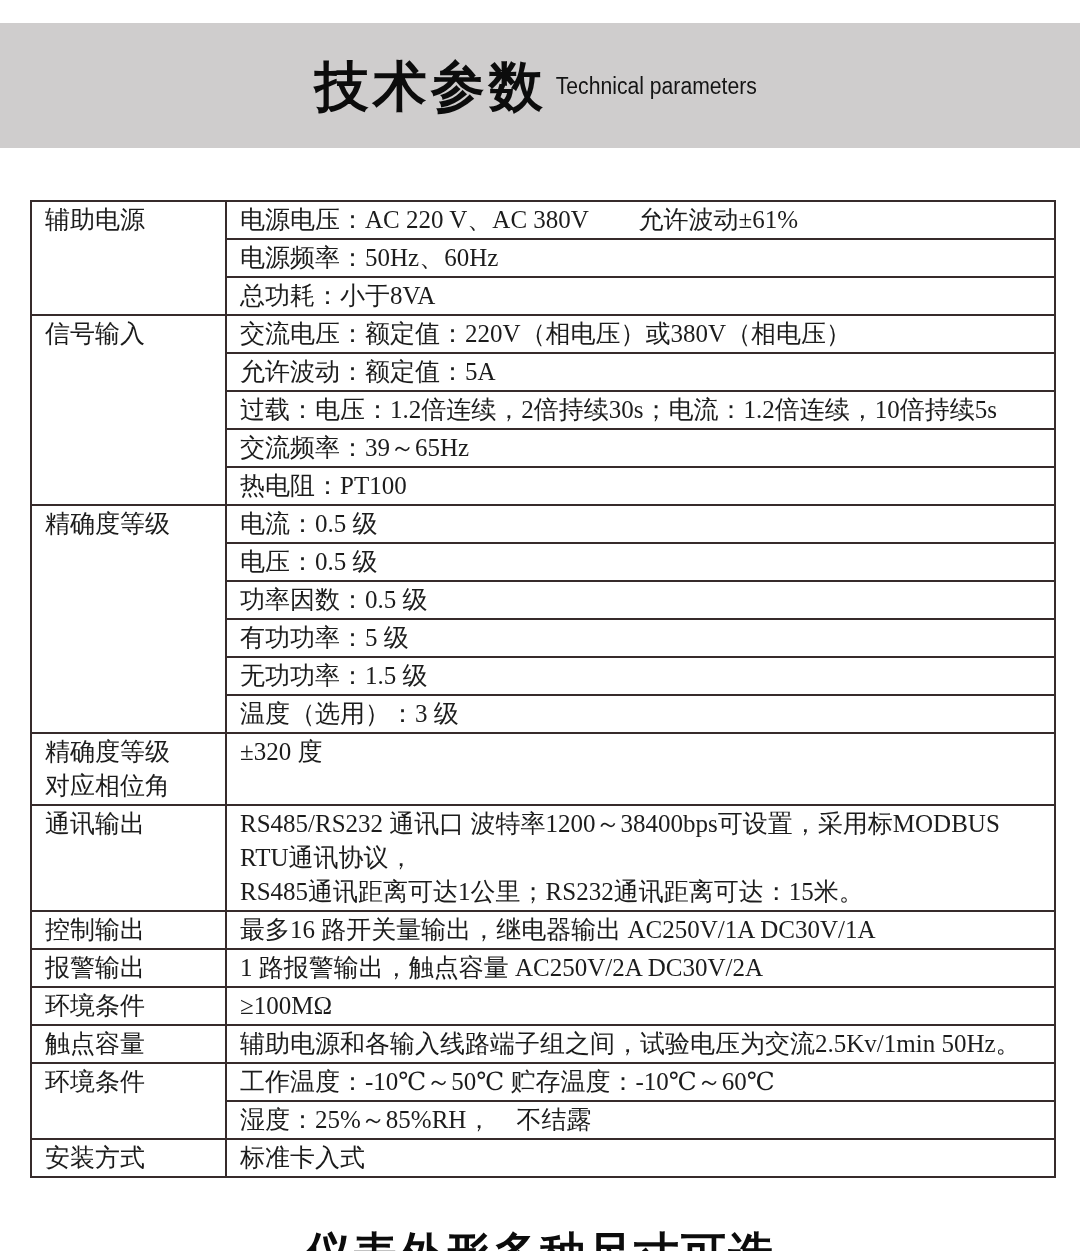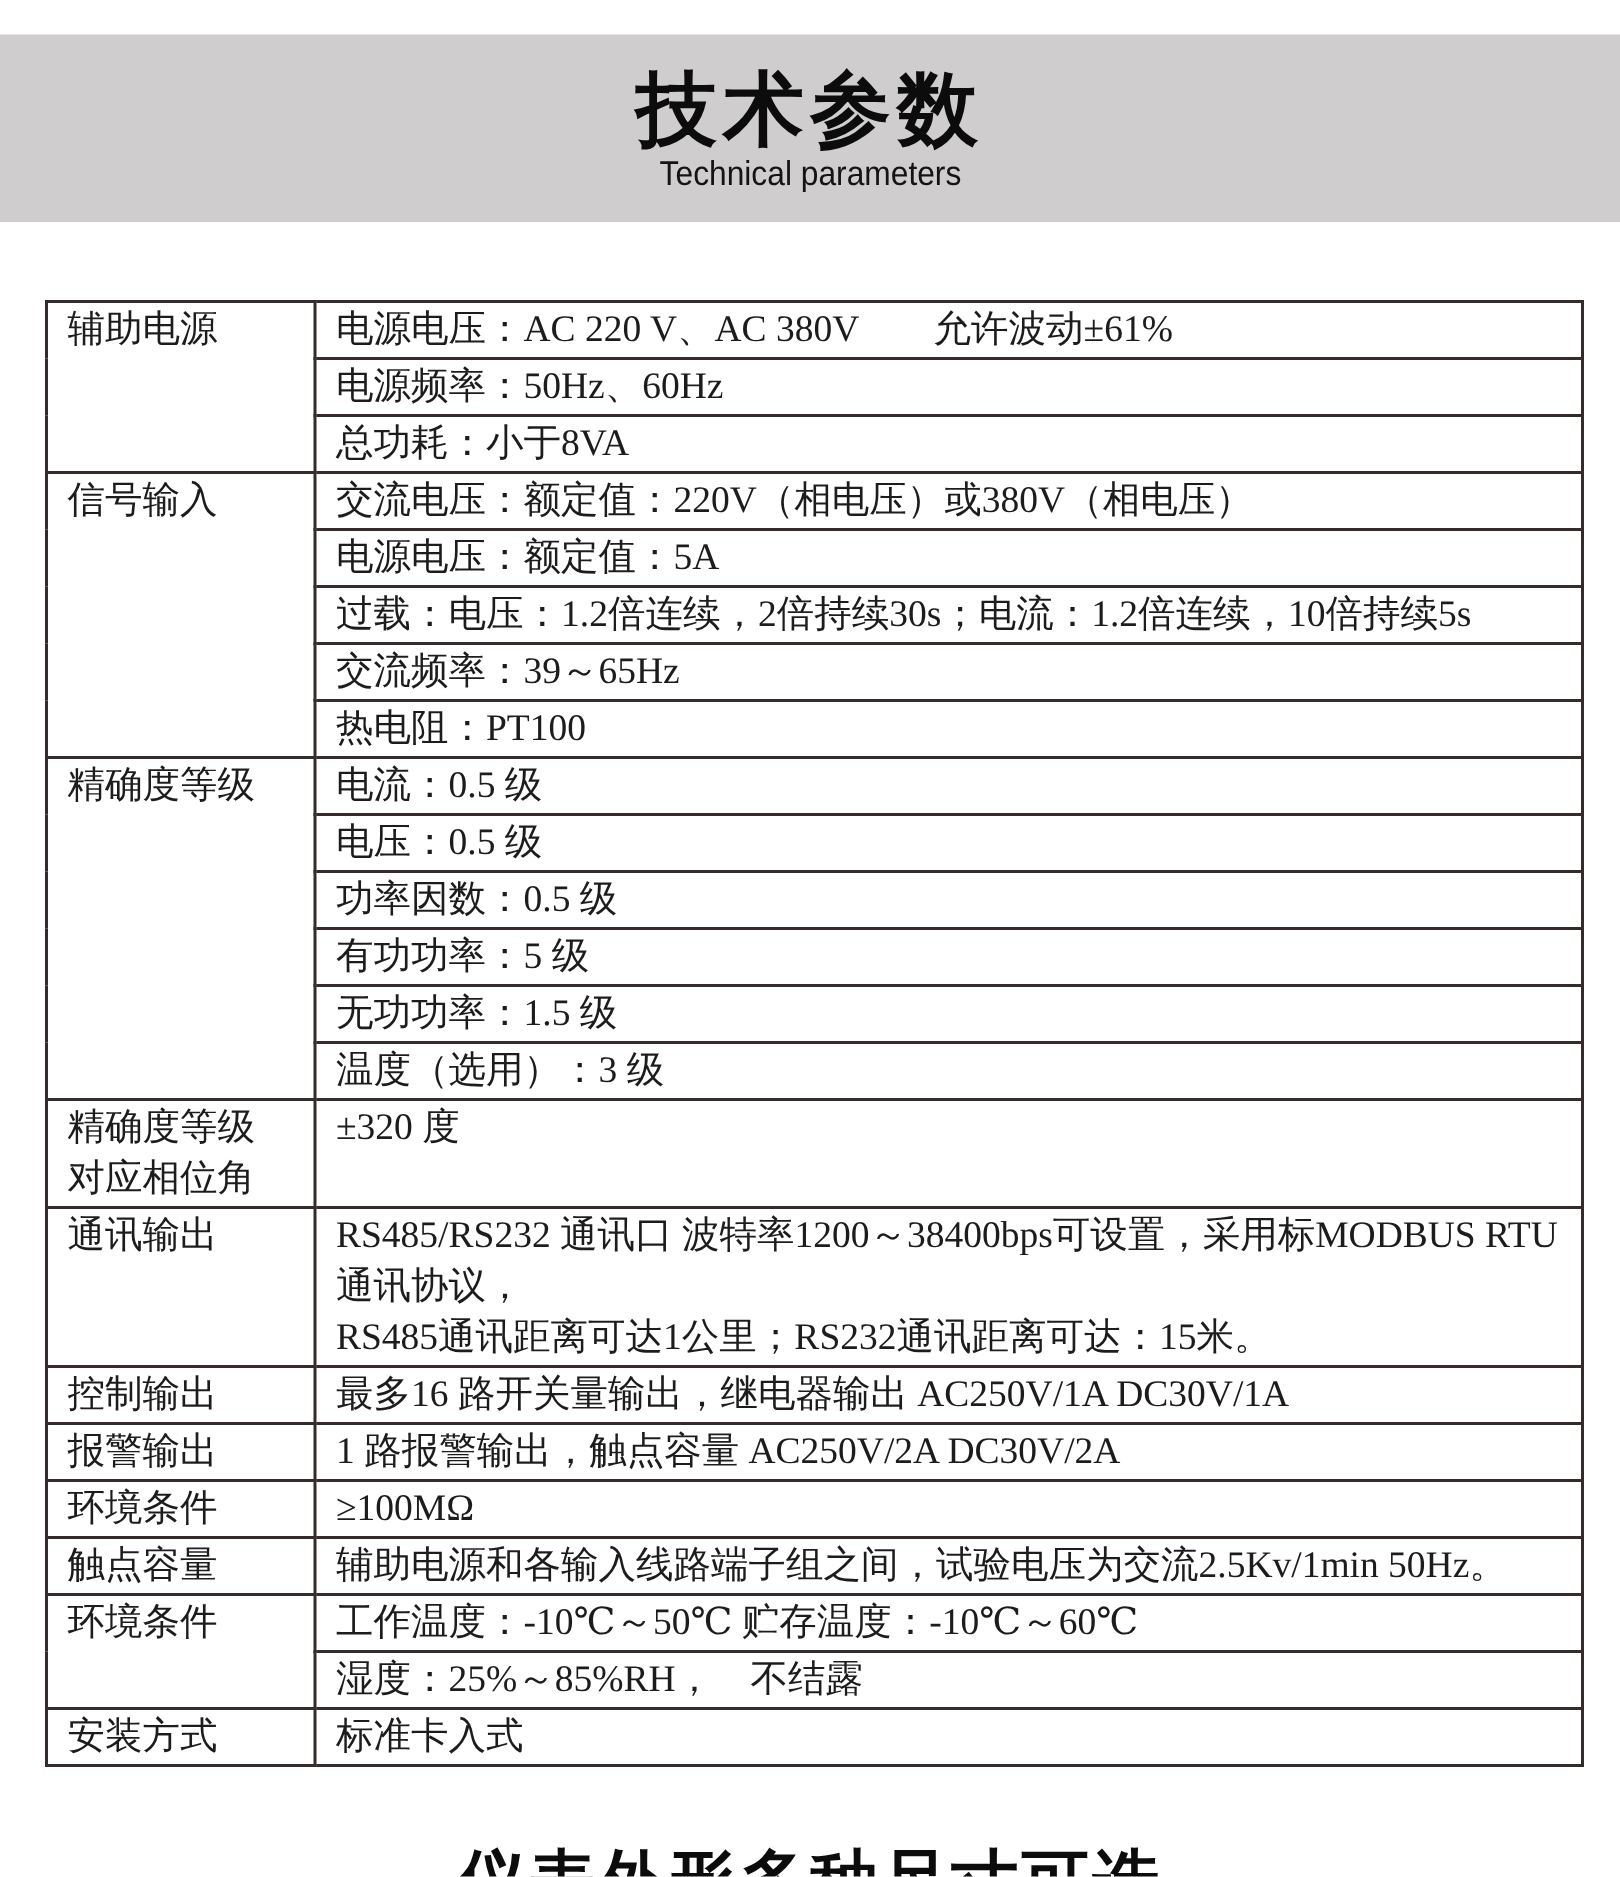--- a/index.html
+++ b/index.html
@@ -15,21 +15,21 @@
     font-family:"Liberation Serif","DejaVu Serif",serif;
     color:var(--text);
   }
   .page{position:relative;width:1080px;height:1251px;}
 
   
   .banner{
     margin-top:23px;
     height:125px;
     background:var(--banner-bg);
-    display:flex;flex-direction:column;align-items:center;justify-content:center;
+    display:flex;flex-direction:row;align-items:center;justify-content:center;
   }
   .banner-title{
     margin:0;
     font-family:"Liberation Sans","DejaVu Sans",sans-serif;
     font-weight:900;
     font-size:54px;
     line-height:58px;
     letter-spacing:4px;
     color:#0c0c0c;
   }
@@ -48,21 +48,21 @@
     margin:52px 0 0 30px;
     width:1026px;
     table-layout:fixed;
   }
   table.spec-table td{
     border:2px solid var(--table-border);
     font-size:25px;
     line-height:34px;
     vertical-align:top;
     white-space:pre-line;
-    padding:1px 4px 1px 13px;
+    padding:1px 20px 1px 13px;
     overflow:hidden;
   }
   td.label-cell{
     width:160px;
     padding-left:11px;
   }
   td.value-cell{}
 
   
   .footer-heading{
@@ -95,21 +95,21 @@
           <td class="value-cell">电源频率：50Hz、60Hz</td>
         </tr>
         <tr>
           <td class="value-cell">总功耗：小于8VA</td>
         </tr>
         <tr>
           <td class="label-cell" rowspan="5">信号输入</td>
           <td class="value-cell">交流电压：额定值：220V（相电压）或380V（相电压）</td>
         </tr>
         <tr>
-          <td class="value-cell">电源电压：额定值：5A</td>
+          <td class="value-cell">允许波动：额定值：5A</td>
         </tr>
         <tr>
           <td class="value-cell">过载：电压：1.2倍连续，2倍持续30s；电流：1.2倍连续，10倍持续5s</td>
         </tr>
         <tr>
           <td class="value-cell">交流频率：39～65Hz</td>
         </tr>
         <tr>
           <td class="value-cell">热电阻：PT100</td>
         </tr>

